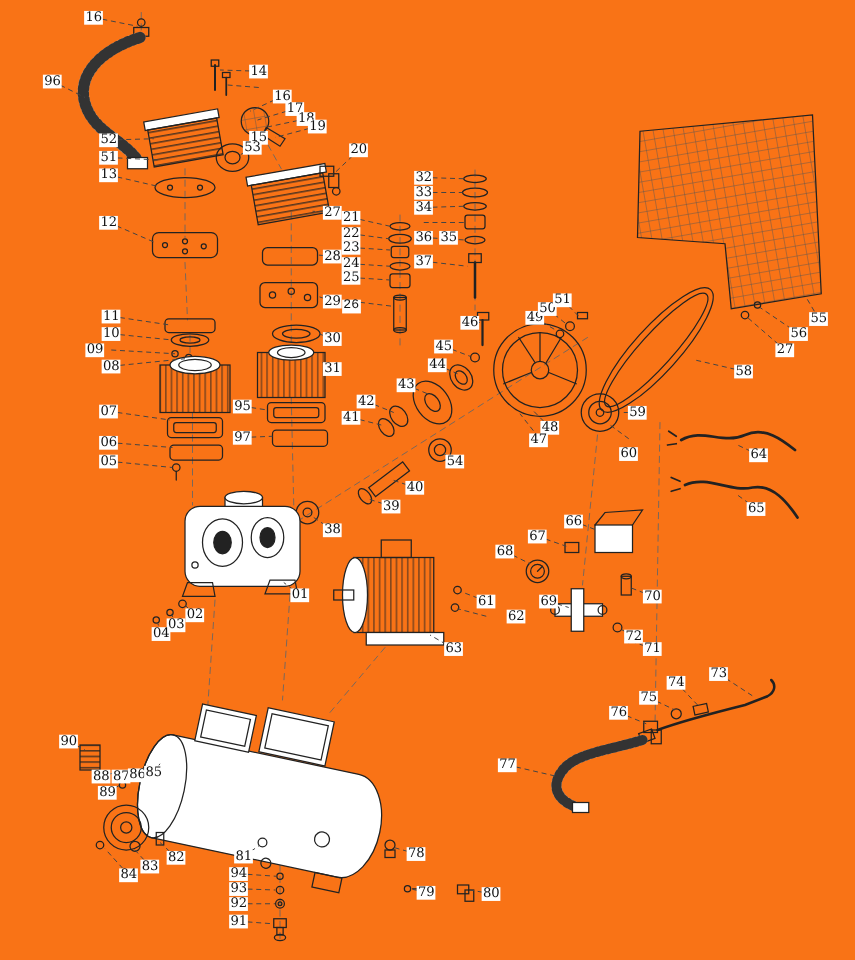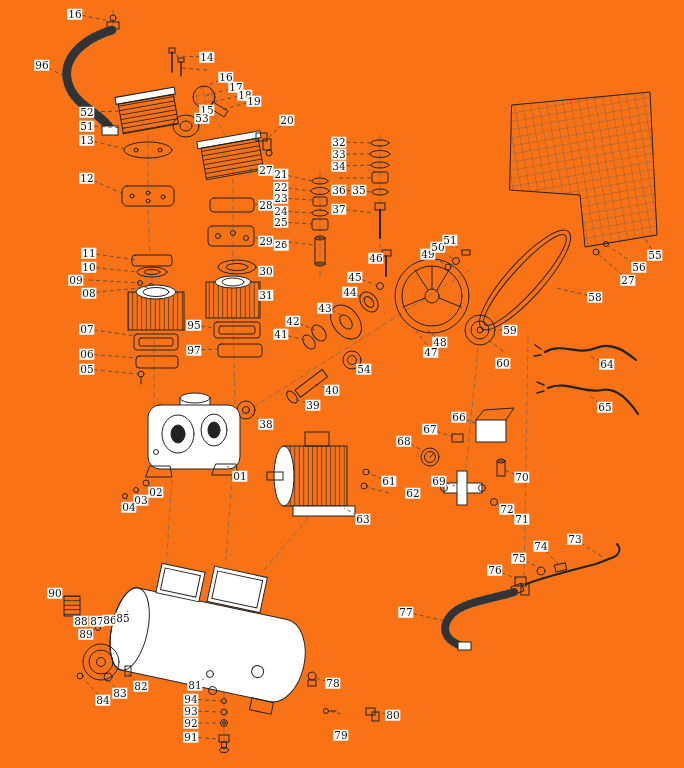--- a/index.html
+++ b/index.html
@@ -498,20 +498,20 @@
       <span class="callout" style="left: 81px; top: 621px; color: rgb(17, 17, 17);">88</span>
       <span class="callout" style="left: 97px; top: 621px; color: rgb(17, 17, 17);">87</span>
       <span class="callout" style="left: 110px; top: 620px; color: rgb(17, 17, 17);">86</span>
       <span class="callout" style="left: 123px; top: 618px; color: rgb(17, 17, 17);">85</span>
       <span class="callout" style="left: 86px; top: 634px; color: rgb(17, 17, 17);">89</span>
       <span class="callout" style="left: 103px; top: 700px; color: rgb(17, 17, 17);">84</span>
       <span class="callout" style="left: 120px; top: 693px; color: rgb(17, 17, 17);">83</span>
       <span class="callout" style="left: 141px; top: 686px; color: rgb(17, 17, 17);">82</span>
       <span class="callout" style="left: 195px; top: 685px; color: rgb(17, 17, 17);">81</span>
       <span class="callout" style="left: 333px; top: 683px; color: rgb(17, 17, 17);">78</span>
-      <span class="callout" style="left: 341px; top: 735px; color: rgb(17, 17, 17); text-align: right;">79</span>
+      <span class="callout" style="left: 341px; top: 714px; color: rgb(17, 17, 17); text-align: right;">79</span>
       <span class="callout" style="left: 393px; top: 715px; color: rgb(17, 17, 17);">80</span>
       <span class="callout" style="left: 191px; top: 699px; color: rgb(17, 17, 17);">94</span>
       <span class="callout" style="left: 191px; top: 711px; color: rgb(17, 17, 17);">93</span>
       <span class="callout" style="left: 191px; top: 723px; color: rgb(17, 17, 17);">92</span>
       <span class="callout" style="left: 191px; top: 737px; color: rgb(17, 17, 17);">91</span>
     </div>
 </div>
 
 </body></html>

